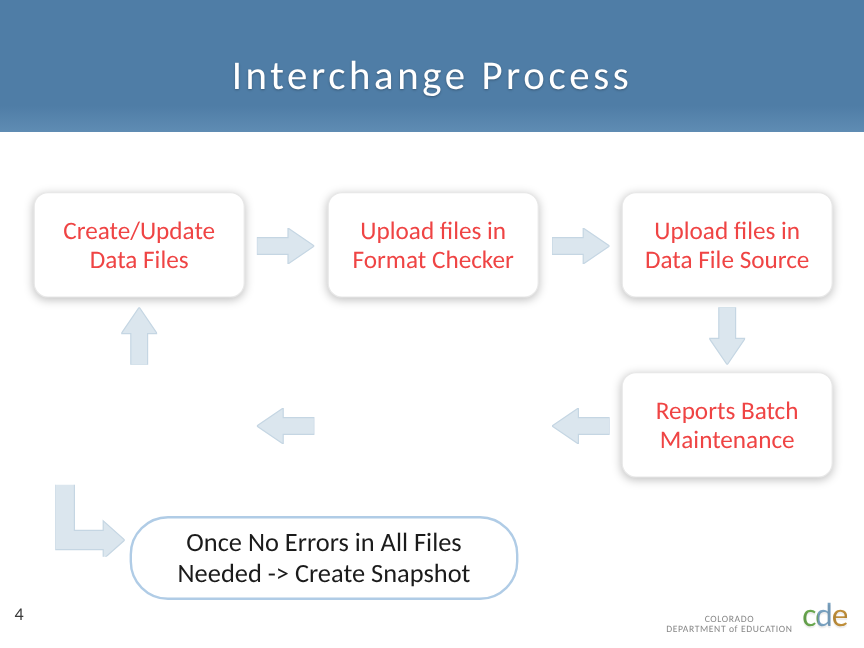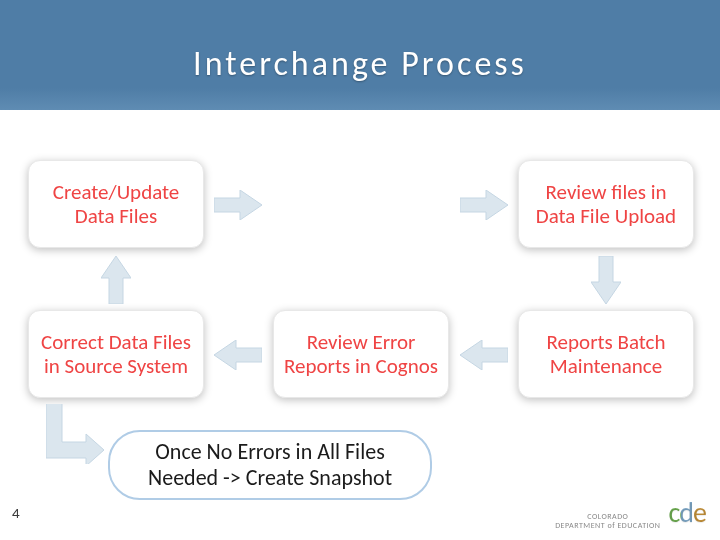--- a/index.html
+++ b/index.html
@@ -50,30 +50,27 @@
 
 <div class="slide">
 
   <div class="title-bar">
     <h1>Interchange Process</h1>
   </div>
 
   <div class="box" style="left:28px; top:160px; width:176px; height:88px;">
     <span>Create/Update Data Files</span>
   </div>
+  <div class="box" style="left:273px; top:160px; width:176px; height:88px;">
+    <span>Upload files in Format Checker</span>
+  </div>
   <div class="box" style="left:518px; top:160px; width:176px; height:88px;">
-    <span>Review files in Data File Upload</span>
+    <span>Upload files in Data File Source</span>
   </div>
 
-  <div class="box" style="left:28px; top:310px; width:176px; height:88px;">
-    <span>Correct Data Files in Source System</span>
-  </div>
-  <div class="box" style="left:273px; top:310px; width:176px; height:88px;">
-    <span>Review Error Reports in Cognos</span>
-  </div>
   <div class="box" style="left:518px; top:310px; width:176px; height:88px;">
     <span>Reports Batch Maintenance</span>
   </div>
 
   <div class="final-box" style="left:108px; top:430px; width:324px; height:70px;">
     <span>Once No Errors in All Files Needed -&gt; Create Snapshot</span>
   </div>
 
   <svg class="arrow" style="left:214px; top:190px;" width="48" height="30">
     <polygon points="0,8 26,8 26,0 48,15 26,30 26,22 0,22" fill="#dbe6ee" stroke="#c5d6e3"></polygon>

